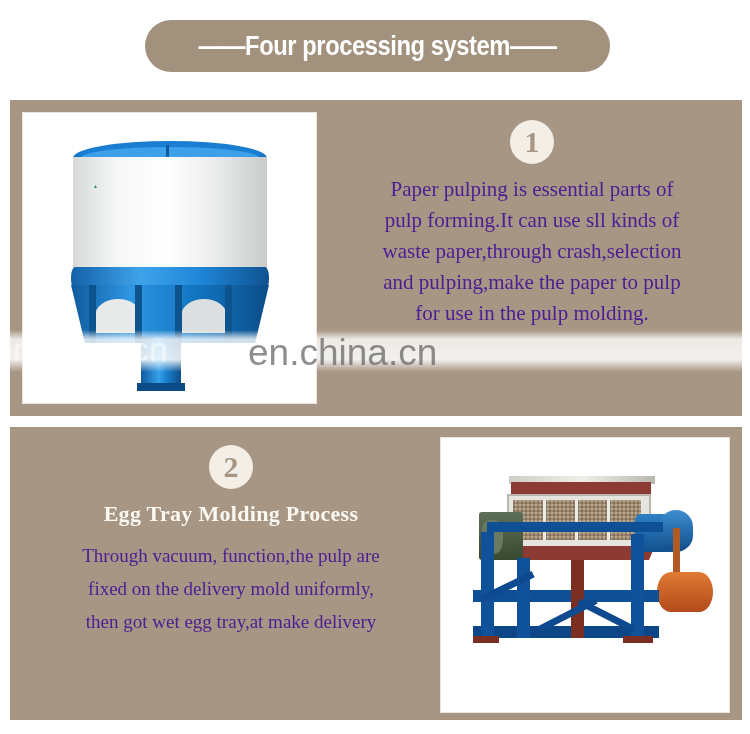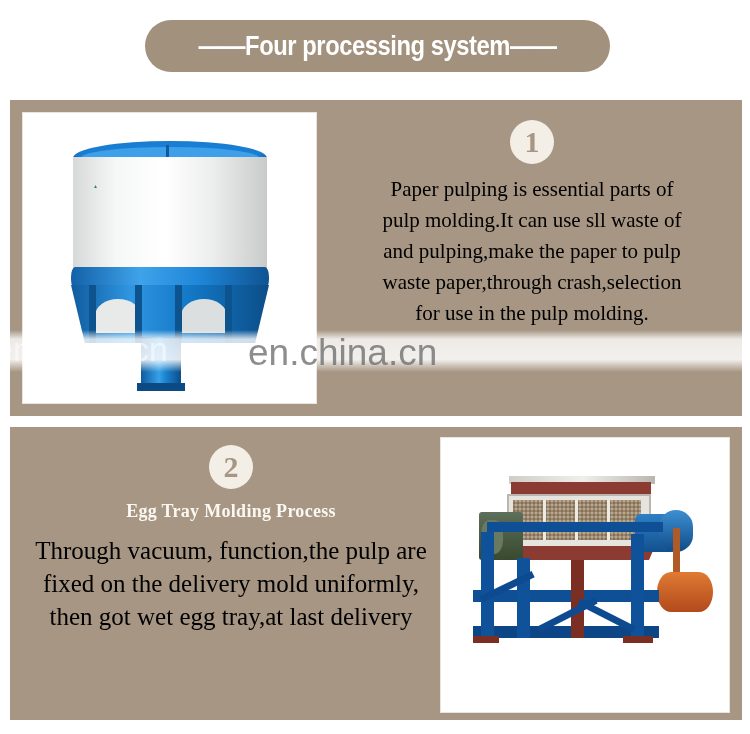--- a/index.html
+++ b/index.html
@@ -61,29 +61,29 @@
   }
   #panel-2 .badge{margin-bottom:12px;}
 
   .proc-title{
     font-family:"Liberation Serif", serif;
     font-weight:bold;font-size:22.5px;
     color:#fbf8f2;
     margin-bottom:14px;
     letter-spacing:0.3px;
   }
-  #panel-2 .proc-title{font-size:18px;margin-bottom:12px;}
+  #panel-2 .proc-title{font-size:22px;margin-bottom:12px;}
 
   .proc-body{
     font-family:"Liberation Serif", serif;
     font-size:21px;line-height:31px;
-    color:#000000;
+    color:#4c1d95;
     text-align:center;
   }
-  #text-2 .proc-body{font-size:25px;line-height:33px;font-family:Liberation Serif, serif;}
+  #text-2 .proc-body{font-size:19px;line-height:33px;font-family:Liberation Serif, serif;}
   .proc-body div{white-space:nowrap;}
 
   
   #pulper{position:absolute;left:26px;top:12px;width:240px;height:268px;}
   .p1-top-ring{
     position:absolute;left:24px;top:16px;width:194px;height:34px;
     background:#1a7fd4;border-radius:50%;
     box-shadow:inset 0 -4px 6px rgba(0,0,0,.25);
   }
   .p1-top-ring-in{
@@ -236,37 +236,37 @@
       <div class="p1-rib" style="left:176px;"></div>
       <div class="p1-leg"></div>
       <div class="p1-foot"></div>
     </div>
   </div>
 
   <div class="text-col" id="text-1">
     <div class="badge">1</div>
     <div class="proc-body">
       <div>Paper pulping is essential parts of</div>
-      <div>pulp molding.It can use sll waste of</div>
+      <div>pulp forming.It can use sll kinds of</div>
+      <div>waste paper,through crash,selection</div>
       <div>and pulping,make the paper to pulp</div>
-      <div>waste paper,through crash,selection</div>
       <div>for use in the pulp molding.</div>
     </div>
   </div>
 </div>
 
 <div class="panel" id="panel-2">
 
   <div class="text-col" id="text-2">
     <div class="badge">2</div>
     <div class="proc-title">Egg Tray Molding Process</div>
     <div class="proc-body">
       <div>Through vacuum, function,the pulp are</div>
       <div>fixed on the delivery mold uniformly,</div>
-      <div>then got wet egg tray,at last delivery</div>
+      <div>then got wet egg tray,at make delivery</div>
     </div>
   </div>
 
   <div class="photo-frame" id="photo-2">
     <div id="machine">
       <div class="m-bed-rail"></div>
       <div class="m-bed-red-top"></div>
       <div class="m-bed"></div>
       <div class="m-mold"></div>
       <div class="m-mold-div" style="left:84px;"></div>

